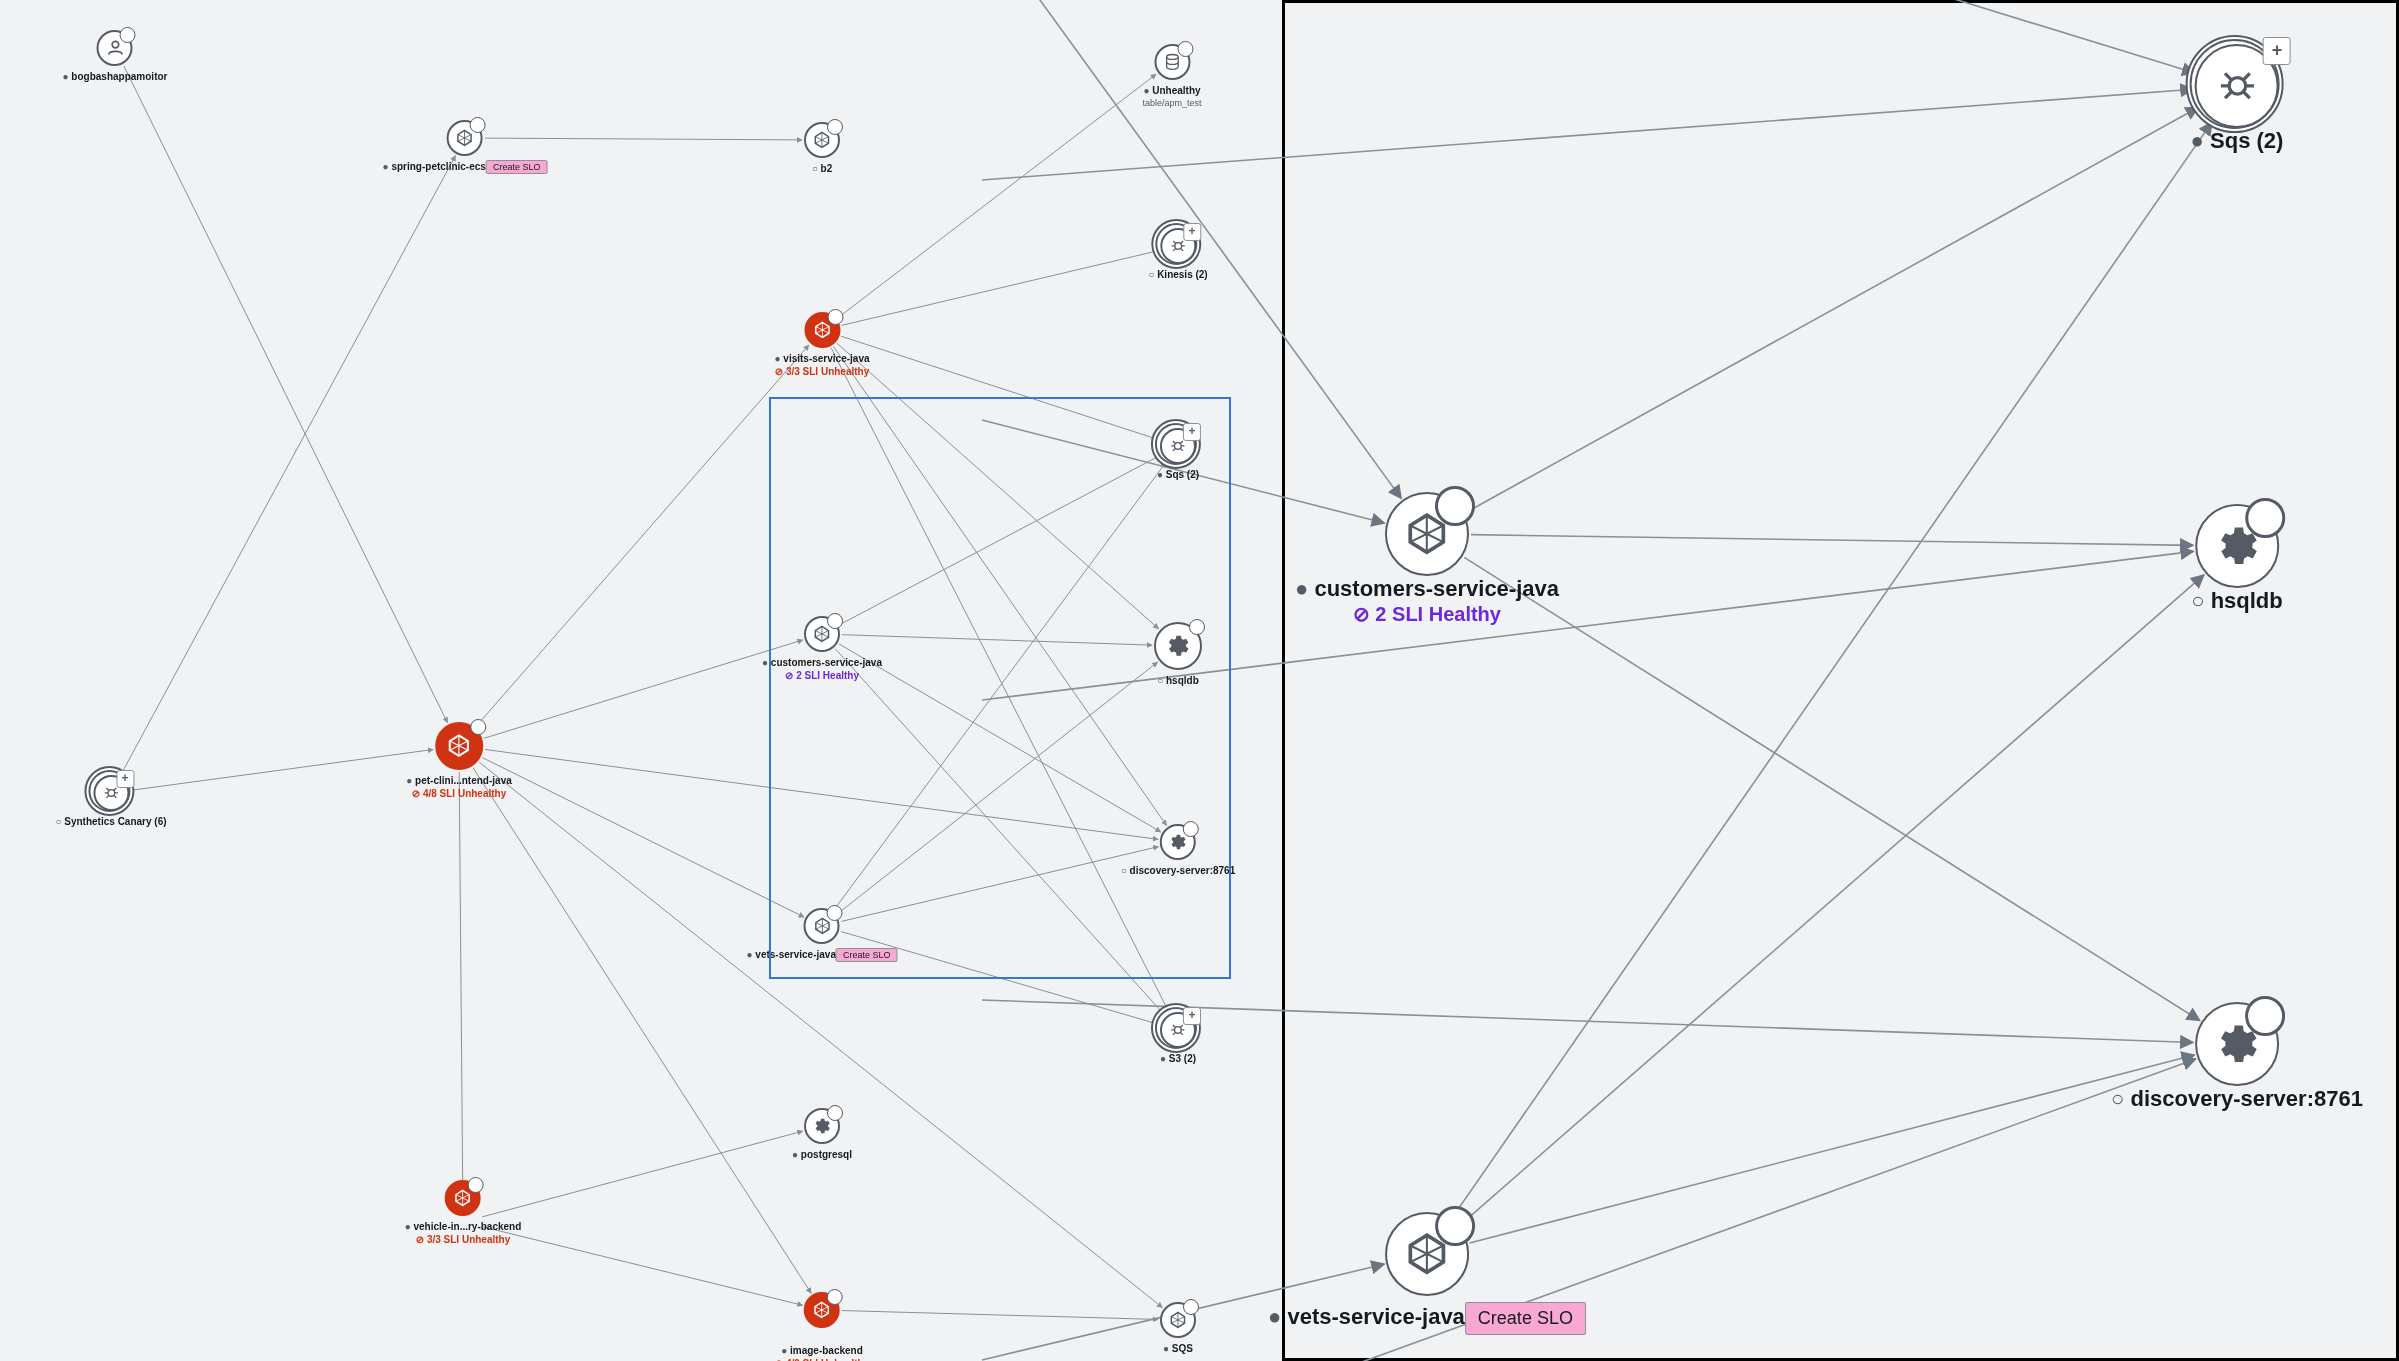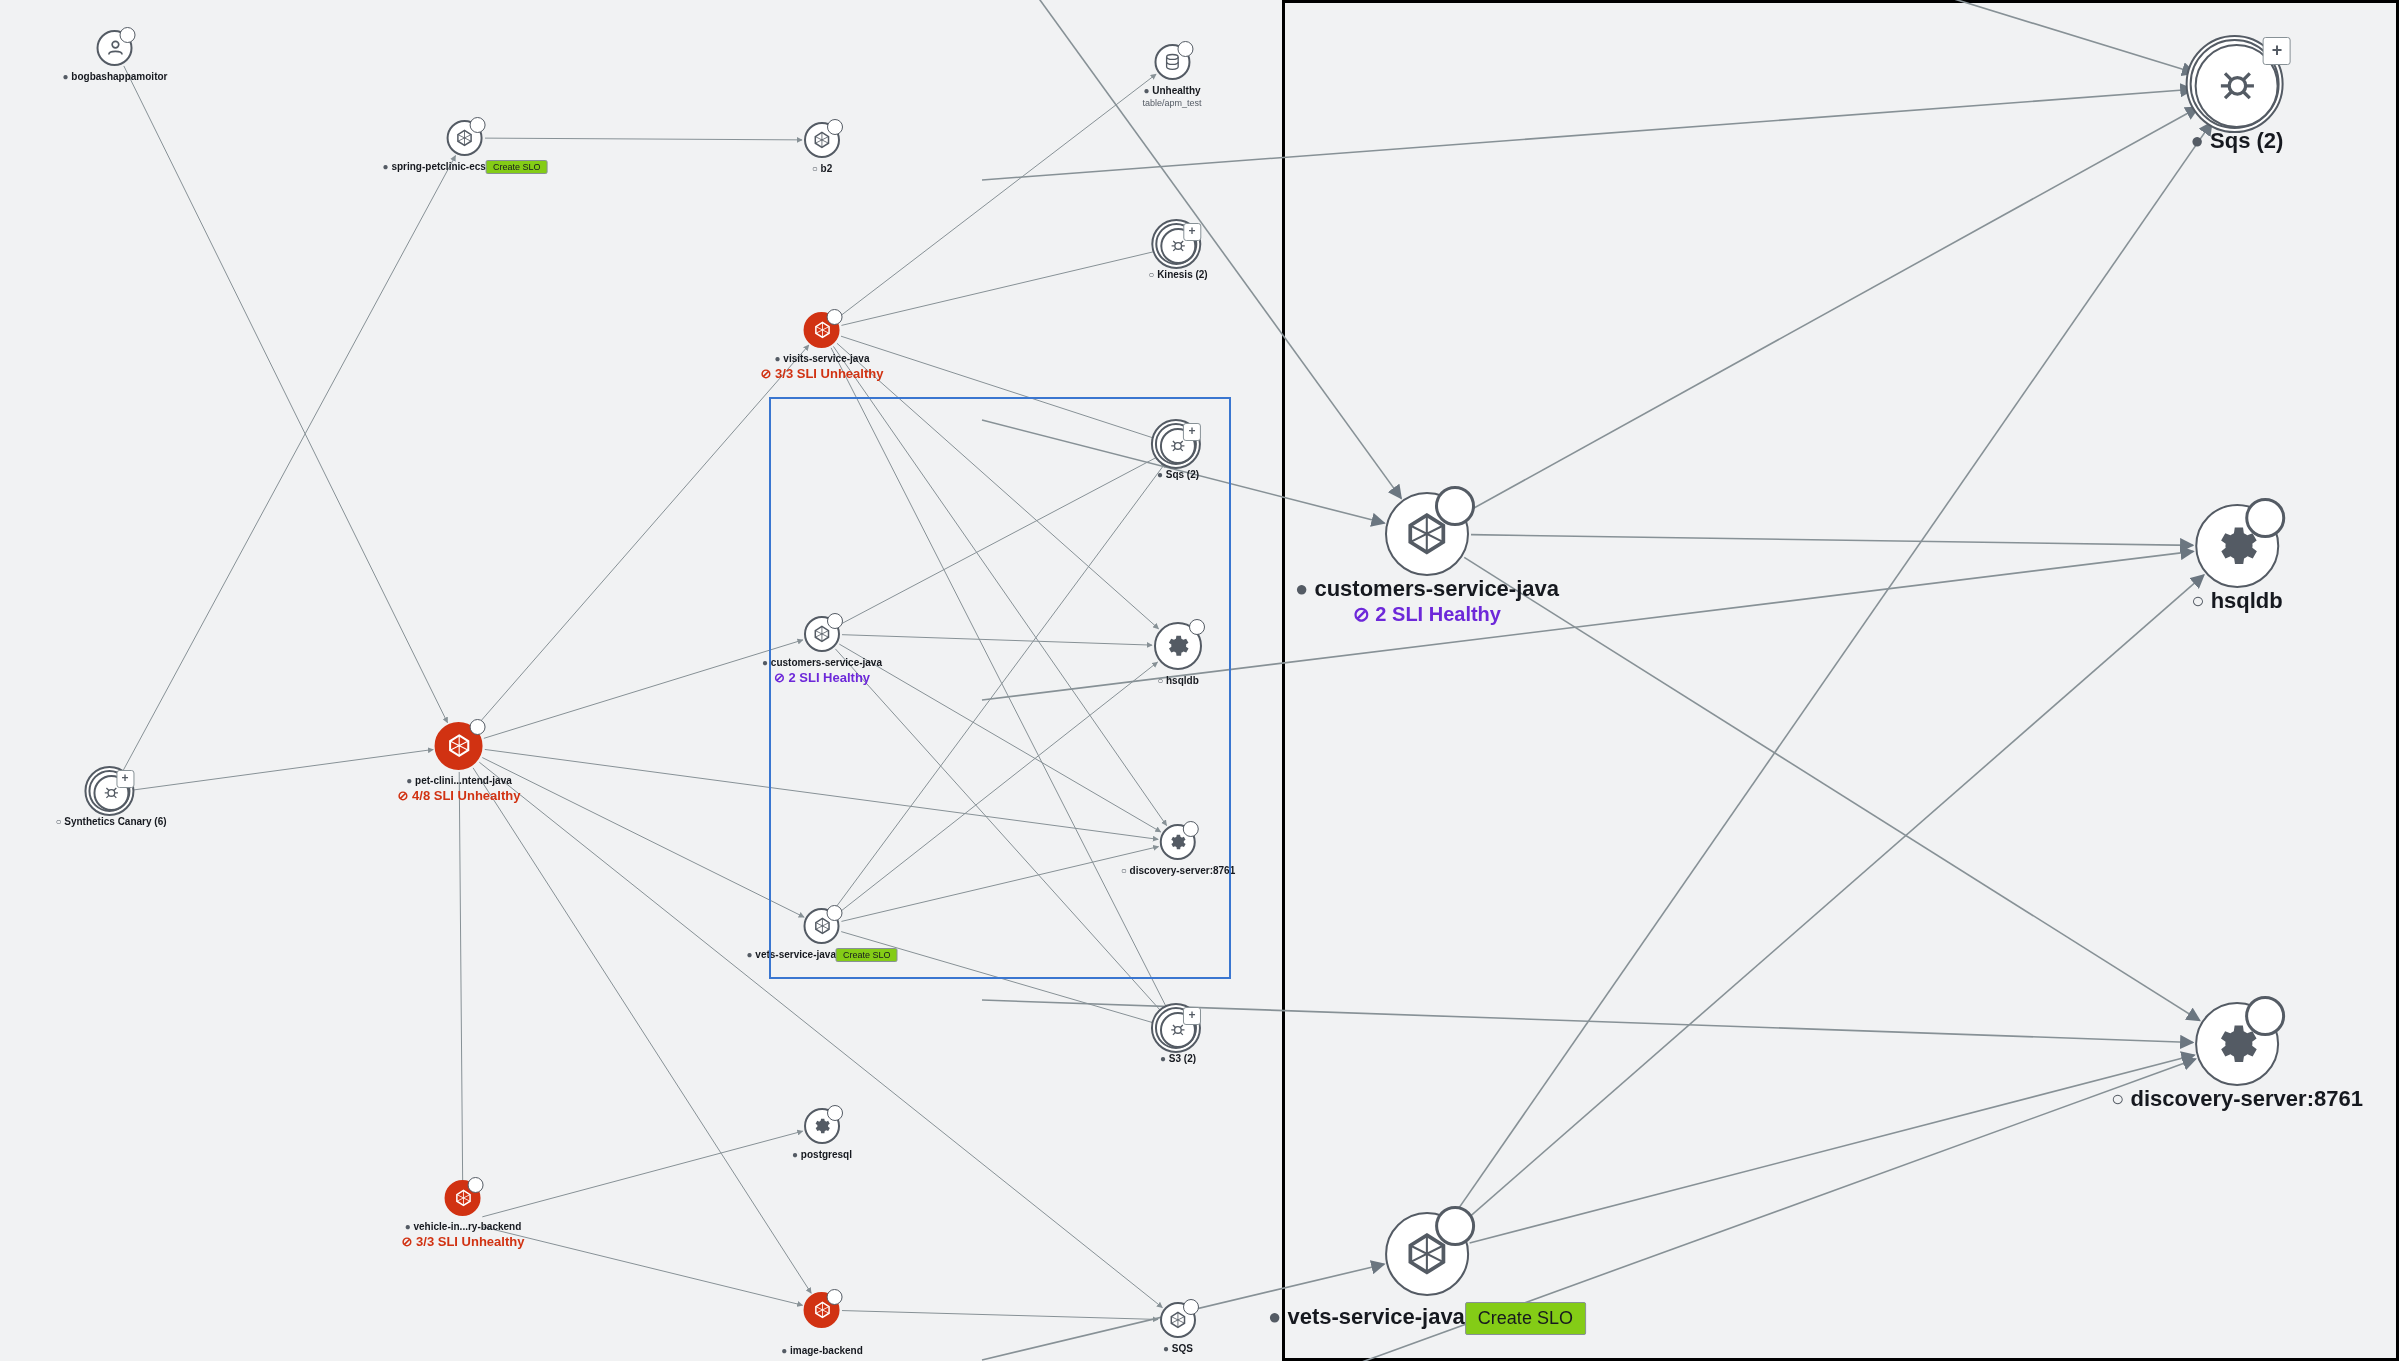--- a/index.html
+++ b/index.html
@@ -16,24 +16,24 @@
   .icon.lg{width:80px;height:80px}
   .icon.red{background:#d13212;border-color:#d13212}
   .badge{position:absolute;top:-5px;right:-5px;width:14px;height:14px;border-radius:50%;background:#fff;border:1.5px solid #545b64}
   .plus{position:absolute;top:-7px;right:-7px;width:16px;height:16px;border-radius:3px;background:#fff;border:1px solid #879196;font:700 12px/14px Arial;text-align:center;color:#545b64}
   .plus.big{width:26px;height:26px;font:700 18px/24px Arial;top:-9px;right:-14px}
   .lbls{margin-top:0;text-align:center;white-space:nowrap}
   .nm{font-size:10px;font-weight:700;color:#16191f}
   .nm::before{content:"● ";color:#545b64}
   .nm.hollow::before{content:"○ ";color:#545b64}
   .sub{font-size:9px;color:#545b64}
-  .sli{font-size:13px;font-weight:600}
+  .sli{font-size:10px;font-weight:600}
   .sli.bad{color:#d13212}.sli.ok{color:#6d28d9}
   .sli.bad::before{content:"⊘ "}.sli.ok::before{content:"⊘ "}
-  .btn{display:inline-block;margin-top:2px;padding:1px 6px;font-size:9px;border:1px solid #879196;background:#84cc16;color:#16191f;border-radius:2px}
+  .btn{display:inline-block;margin-top:2px;padding:1px 6px;font-size:9px;border:1px solid #879196;background:#f9a8d4;color:#16191f;border-radius:2px}
   .big .nm{font-size:22px}
   .big .sli{font-size:20px}
   .big .btn{font-size:18px;padding:5px 12px;margin-top:6px}
   .stackwrap{position:relative;z-index:0}
   .stackwrap .bg1,.stackwrap .bg2{position:absolute;border-radius:50%;background:#fff;border:2px solid #545b64}
   .icon.lg .badge{width:34px;height:34px;top:-8px;right:-8px;border-width:3px}
   svg.iconsvg{width:62%;height:62%}
 </style>
 </head>
 <body>

